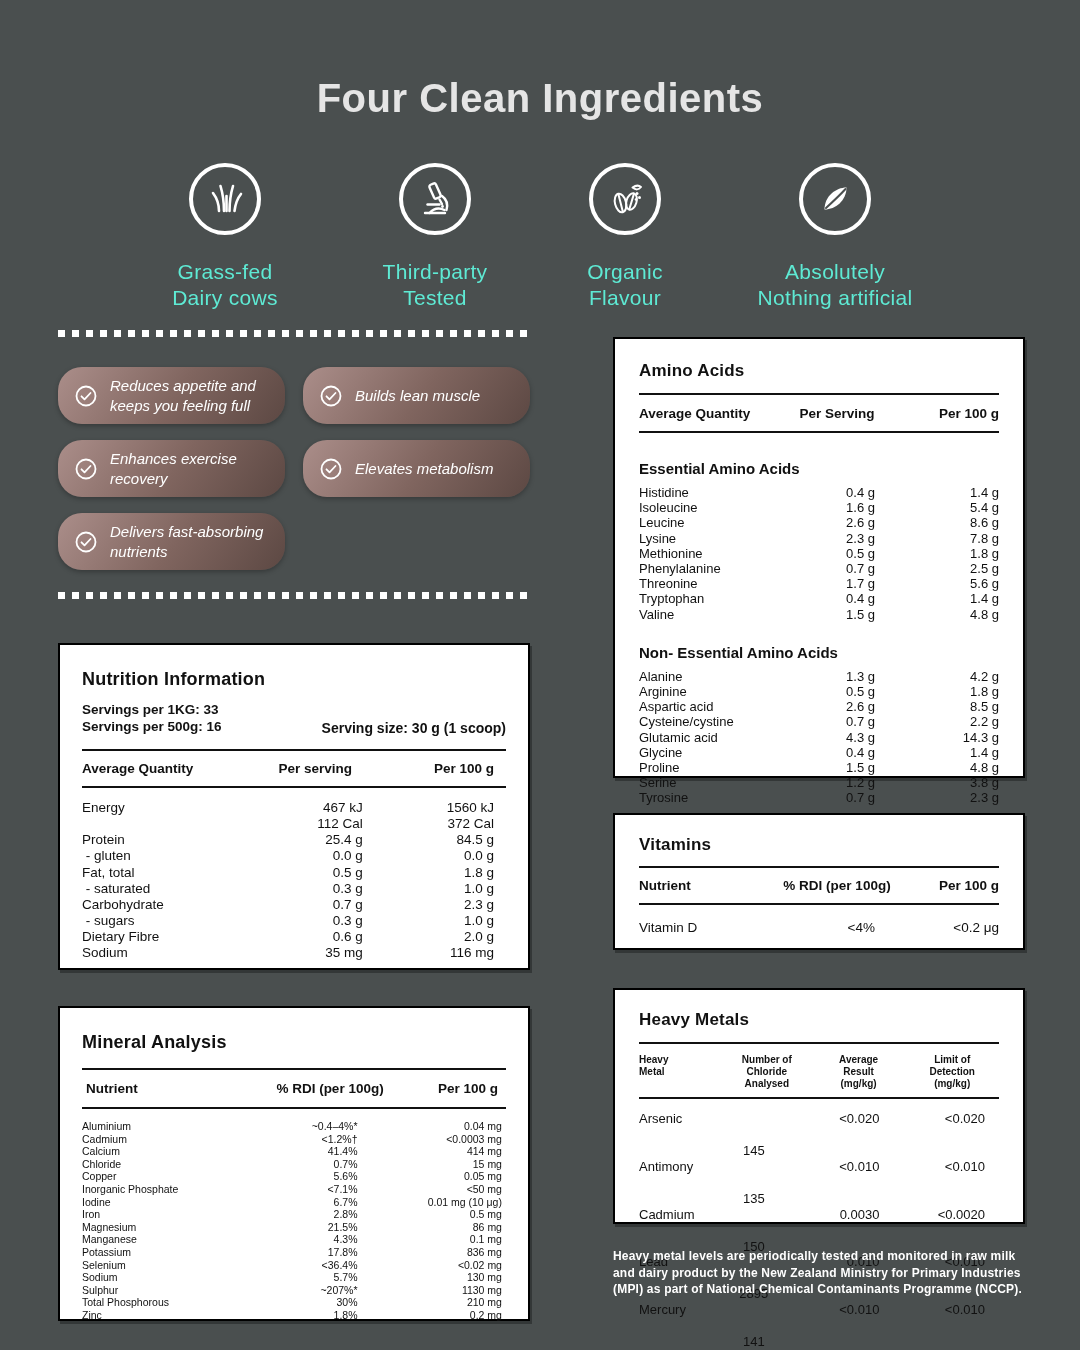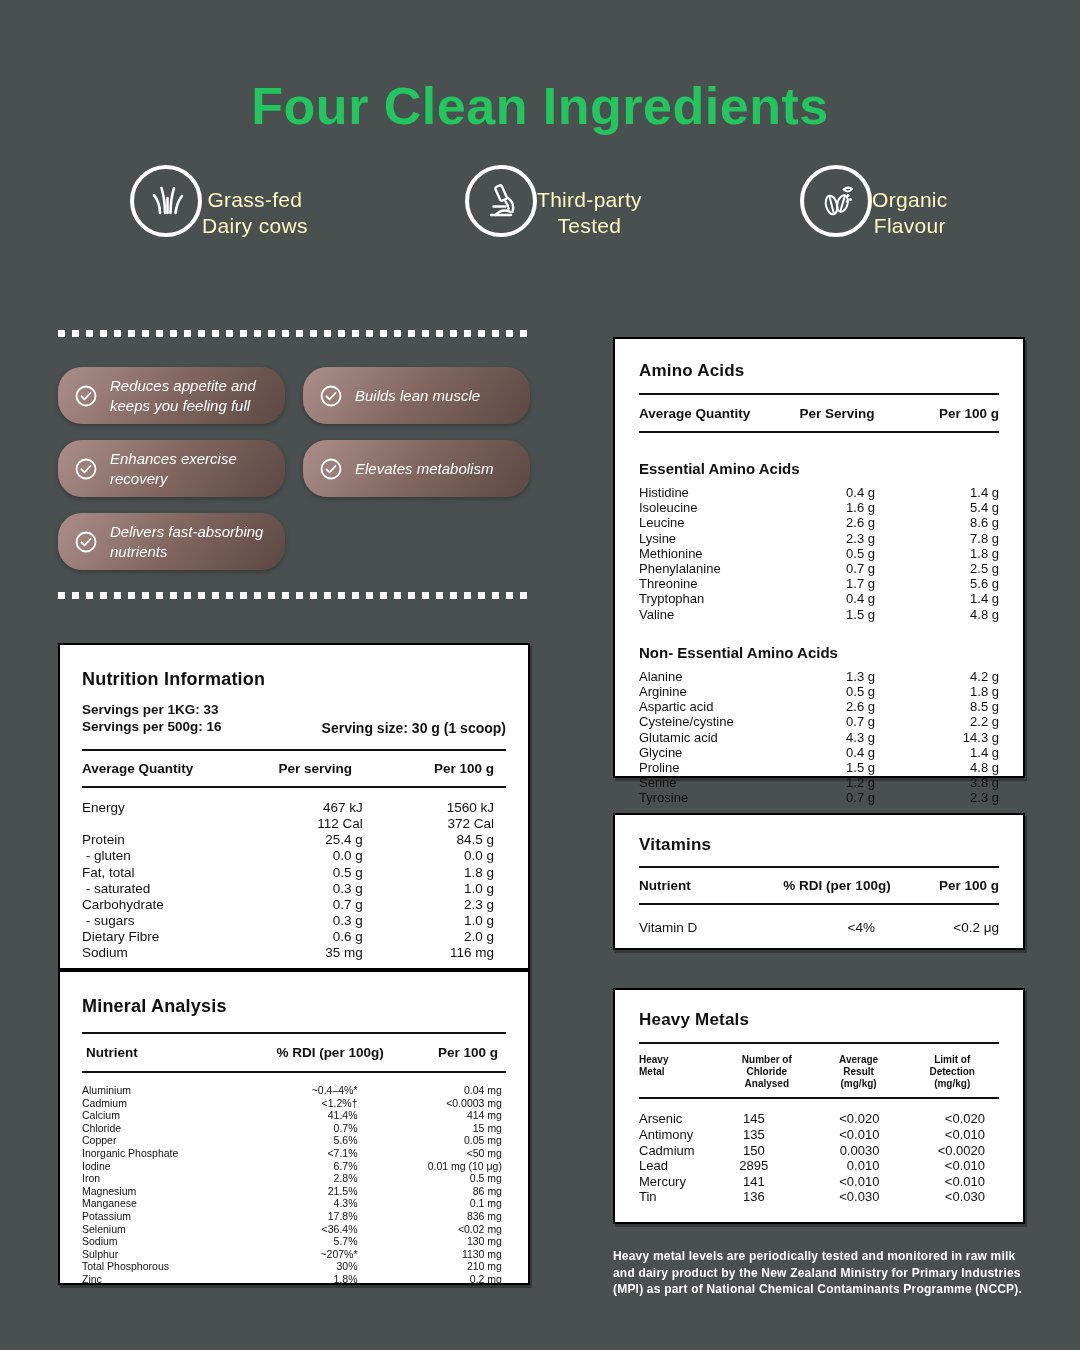--- a/index.html
+++ b/index.html
@@ -1,22 +1,22 @@
 <!DOCTYPE html>
 <html><head>
 <meta charset="utf-8">
 <style>
   html,body{margin:0;padding:0;background:#4a4f4f;}
   .canvas{position:relative;width:1080px;height:1350px;background:#4a4f4f;
           font-family:"Liberation Sans",sans-serif;overflow:hidden;}
   .page-title{position:absolute;top:76px;left:0;width:100%;text-align:center;
-          color:#22c55e;font-size:52px;font-weight:800;letter-spacing:.5px;}
+          color:#e5e5e5;font-size:40px;font-weight:800;letter-spacing:.5px;}
   
   .features{position:absolute;top:163px;left:130px;width:820px;display:flex;justify-content:space-between;}
-  .feature{display:flex;flex-direction:row;align-items:center;color:#fef9c3;}
+  .feature{display:flex;flex-direction:column;align-items:center;color:#5eead4;}
   .f1{width:190px}.f2{width:190px}.f3{width:150px}.f4{width:230px}
   .circ{width:64px;height:64px;border:4px solid #fff;border-radius:50%;
         display:flex;align-items:center;justify-content:center;flex:0 0 auto;}
   .feat-label{margin-top:24px;font-size:21px;font-weight:300;text-align:center;line-height:1.25;letter-spacing:.3px;}
   
   .col-left{position:absolute;left:58px;top:330px;width:472px;}
   .col-right{position:absolute;left:613px;top:337px;width:412px;}
   .dotline{height:7px;background-image:repeating-linear-gradient(90deg,#fff 0 7px,transparent 7px 14px);}
   .dotline.second{margin-top:22px;}
   
@@ -52,35 +52,35 @@
   .panel-amino .rule.a{margin-top:12px;} .panel-amino .trow{margin-top:11px;}
   .panel-amino .rule.b{margin-top:10px;}
   .subhead{font-size:15px;font-weight:800;margin-top:27px;}
   .amino-rows{margin-top:8px;} .amino-rows .drow{font-size:13px;line-height:1.17;}
   
   .panel-vitamins{margin-top:35px;height:137px;padding:20px 24px;}
   .panel-vitamins .rule.a{margin-top:11px;} .panel-vitamins .trow{margin-top:10px;font-size:13px;}
   .panel-vitamins .rule.b{margin-top:10px;}
   .panel-vitamins .drow{margin-top:15px;font-size:13.5px;}
   
-  .panel-minerals{height:315px;padding:24px 22px;}
+  .panel-minerals{margin-top:36px;height:315px;padding:24px 22px;}
   .panel-minerals .rule.a{margin-top:15px;} .panel-minerals .trow{margin-top:11px;}
   .panel-minerals .rule.b{margin-top:11px;}
   .min-rows{margin-top:11px;} .min-rows .drow{font-size:10.5px;line-height:1.2;}
   .panel-minerals .mc0{width:44%;} .panel-minerals .mc1{width:29%;text-align:right;padding-right:34px;box-sizing:border-box;}
   .panel-minerals .mc2{width:27%;text-align:right;padding-right:4px;box-sizing:border-box;}
   .panel-minerals .hm1{width:29%;text-align:center;} .panel-minerals .hm2{width:27%;text-align:right;}
   
   .panel-heavy{margin-top:38px;height:236px;padding:20px 24px;}
   .panel-heavy .rule.a{margin-top:12px;} .panel-heavy .trow{margin-top:10px;align-items:flex-start;}
   .panel-heavy .rule.b{margin-top:8px;}
   .panel-heavy .hdr{font-size:10px;line-height:1.18;white-space:pre-line;}
   .hv0{width:23%;} .hv1{width:25%;text-align:center;} .hv2{width:26%;text-align:center;} .hv3{width:26%;text-align:center;}
   .heavy-rows{margin-top:12px;} .heavy-rows .drow{font-size:13px;line-height:1.2;}
-  .heavy-rows .hv1{text-align:center;padding-right:26px;box-sizing:border-box;}
+  .heavy-rows .hv1{text-align:center;padding-right:26px;box-sizing:border-box;margin-top:32px;}
   .heavy-rows .hv2{text-align:right;padding-right:26px;box-sizing:border-box;}
   .heavy-rows .hv3{text-align:right;padding-right:14px;box-sizing:border-box;}
   .footnote{margin-top:24px;color:#fff;font-size:12px;font-weight:700;line-height:1.38;letter-spacing:.2px;width:420px;}
   svg{display:block;}
 </style>
 </head>
 <body>
 
 <div class="canvas">
 
@@ -128,20 +128,32 @@
           <path d="M29 14.6 L24.3 30.3"></path>
           <path d="M27.5 8.5 q5 -3.5 8.5 -0.5 q-3.5 4.5 -8.5 0.5 z"></path>
           <circle cx="32" cy="14.5" r="1.5" fill="#fff" stroke="none"></circle>
           <circle cx="34.5" cy="18.5" r="1.5" fill="#fff" stroke="none"></circle>
           <circle cx="31" cy="20.5" r="1.3" fill="#fff" stroke="none"></circle>
         </svg>
       </div>
       <div class="feat-label">
         <span>Organic</span><br>
         <span>Flavour</span>
+      </div>
+    </div>
+    <div class="feature f4">
+      <div class="circ">
+        <svg width="40" height="40" viewBox="0 0 40 40">
+          <path d="M9.5 30.5 C9.5 17 21 8.5 31.5 8.5 C31.5 21.5 20.5 30.5 9.5 30.5 Z" fill="#fff"></path>
+          <path d="M11 29 C17 23.5 25 16 30.5 10" stroke="#4a4f4f" stroke-width="2" fill="none" stroke-linecap="round"></path>
+        </svg>
+      </div>
+      <div class="feat-label">
+        <span>Absolutely</span><br>
+        <span>Nothing artificial</span>
       </div>
     </div>
   </div>
 
   <div class="col-left">
     <div class="dotline"></div>
 
     <div class="pills">
 
         <div class="pill">

